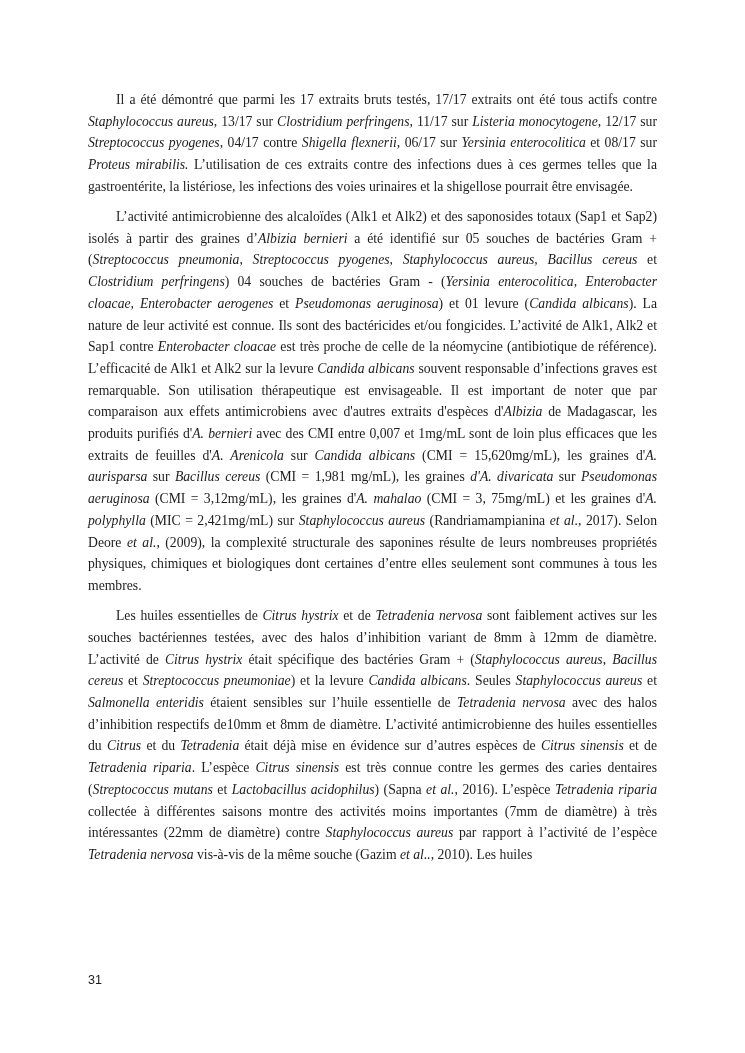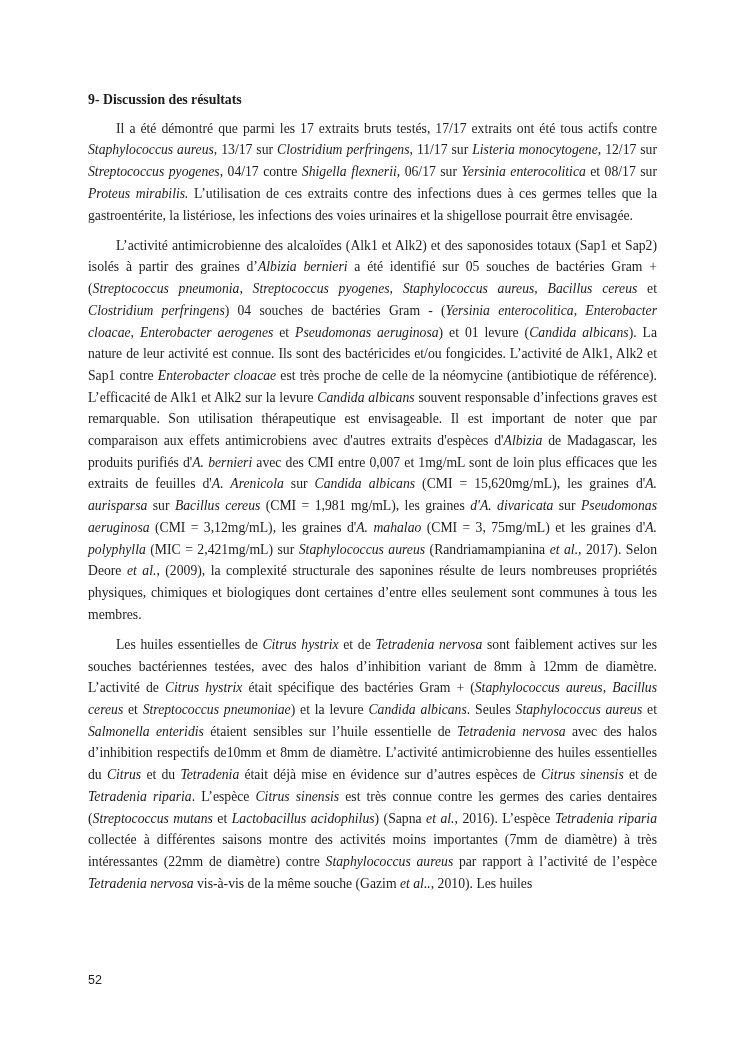--- a/index.html
+++ b/index.html
@@ -45,21 +45,20 @@
     font-family: "Liberation Sans", sans-serif;
     font-size: 12.5px;
     color: #1c1c1c;
   }
 </style>
 </head>
 <body>
 
 <div class="page">
   <div class="content">
-    <h1 class="heading">9- Discussion des résultats</h1>
     <div>
         <p class="para"><span>Il a été démontré que parmi les 17 extraits bruts testés, 17/17 extraits ont été tous actifs contre </span><i>Staphylococcus aureus,</i><span> 13/17 sur </span><i>Clostridium perfringens,</i><span> 11/17 sur </span><i>Listeria monocytogene</i><span>, 12/17 sur </span><i>Streptococcus pyogenes</i><span>, 04/17 contre </span><i>Shigella flexnerii</i><span>, 06/17 sur </span><i>Yersinia enterocolitica</i><span> et 08/17 sur </span><i>Proteus mirabilis.</i><span> L’utilisation de ces extraits contre des infections dues à ces germes telles que la gastroentérite, la listériose, les infections des voies urinaires et la shigellose pourrait être envisagée.</span></p>
         <p class="para"><span>L’activité antimicrobienne des alcaloïdes (Alk1 et Alk2) et des saponosides totaux (Sap1 et Sap2) isolés à partir des graines d’</span><i>Albizia bernieri</i><span> a été identifié sur 05 souches de bactéries Gram + (</span><i>Streptococcus pneumonia, Streptococcus pyogenes, Staphylococcus aureus, Bacillus cereus</i><span> et </span><i>Clostridium perfringens</i><span>) 04 souches de bactéries Gram - (</span><i>Yersinia enterocolitica, Enterobacter cloacae, Enterobacter aerogenes</i><span> et </span><i>Pseudomonas aeruginosa</i><span>) et 01 levure (</span><i>Candida albicans</i><span>). La nature de leur activité est connue. Ils sont des bactéricides et/ou fongicides. L’activité de Alk1, Alk2 et Sap1 contre </span><i>Enterobacter cloacae</i><span> est très proche de celle de la néomycine (antibiotique de référence). L’efficacité de Alk1 et Alk2 sur la levure </span><i>Candida albicans</i><span> souvent responsable d’infections graves est remarquable. Son utilisation thérapeutique est envisageable. Il est important de noter que par comparaison aux effets antimicrobiens avec d'autres extraits d'espèces d'</span><i>Albizia</i><span> de Madagascar, les produits purifiés d'</span><i>A. bernieri</i><span> avec des CMI entre 0,007 et 1mg/mL sont de loin plus efficaces que les extraits de feuilles d'</span><i>A. Arenicola</i><span> sur </span><i>Candida albicans</i><span> (CMI = 15,620mg/mL), les graines d'</span><i>A. aurisparsa</i><span> sur </span><i>Bacillus cereus</i><span> (CMI = 1,981 mg/mL), les graines </span><i>d'A. divaricata</i><span> sur </span><i>Pseudomonas aeruginosa</i><span> (CMI = 3,12mg/mL), les graines d'</span><i>A. mahalao</i><span> (CMI = 3, 75mg/mL) et les graines d'</span><i>A. polyphylla</i><span> (MIC = 2,421mg/mL) sur </span><i>Staphylococcus aureus</i><span> (Randriamampianina </span><i>et al.</i><span>, 2017). Selon Deore </span><i>et al.</i><span>, (2009), la complexité structurale des saponines résulte de leurs nombreuses propriétés physiques, chimiques et biologiques dont certaines d’entre elles seulement sont communes à tous les membres.</span></p>
         <p class="para"><span>Les huiles essentielles de </span><i>Citrus hystrix</i><span> et de </span><i>Tetradenia nervosa</i><span> sont faiblement actives sur les souches bactériennes testées, avec des halos d’inhibition variant de 8mm à 12mm de diamètre. L’activité de </span><i>Citrus hystrix</i><span> était spécifique des bactéries Gram + (</span><i>Staphylococcus aureus</i><span>, </span><i>Bacillus cereus</i><span> et </span><i>Streptococcus pneumoniae</i><span>) et la levure </span><i>Candida albicans</i><span>. Seules </span><i>Staphylococcus aureus</i><span> et </span><i>Salmonella enteridis</i><span> étaient sensibles sur l’huile essentielle de </span><i>Tetradenia nervosa</i><span> avec des halos d’inhibition respectifs de10mm et 8mm de diamètre. L’activité antimicrobienne des huiles essentielles du </span><i>Citrus</i><span> et du </span><i>Tetradenia</i><span> était déjà mise en évidence sur d’autres espèces de </span><i>Citrus sinensis</i><span> et de </span><i>Tetradenia riparia</i><span>. L’espèce </span><i>Citrus sinensis</i><span> est très connue contre les germes des caries dentaires (</span><i>Streptococcus mutans</i><span> et </span><i>Lactobacillus acidophilus</i><span>) (Sapna </span><i>et al.</i><span>, 2016). L’espèce </span><i>Tetradenia riparia</i><span> collectée à différentes saisons montre des activités moins importantes (7mm de diamètre) à très intéressantes (22mm de diamètre) contre </span><i>Staphylococcus aureus</i><span> par rapport à l’activité de l’espèce </span><i>Tetradenia nervosa</i><span> vis-à-vis de la même souche (Gazim </span><i>et al..</i><span>, 2010). Les huiles</span></p>
       </div>
   </div>
-  <div class="page-number">52</div>
+  <div class="page-number">31</div>
 </div>
 
 </body></html>

